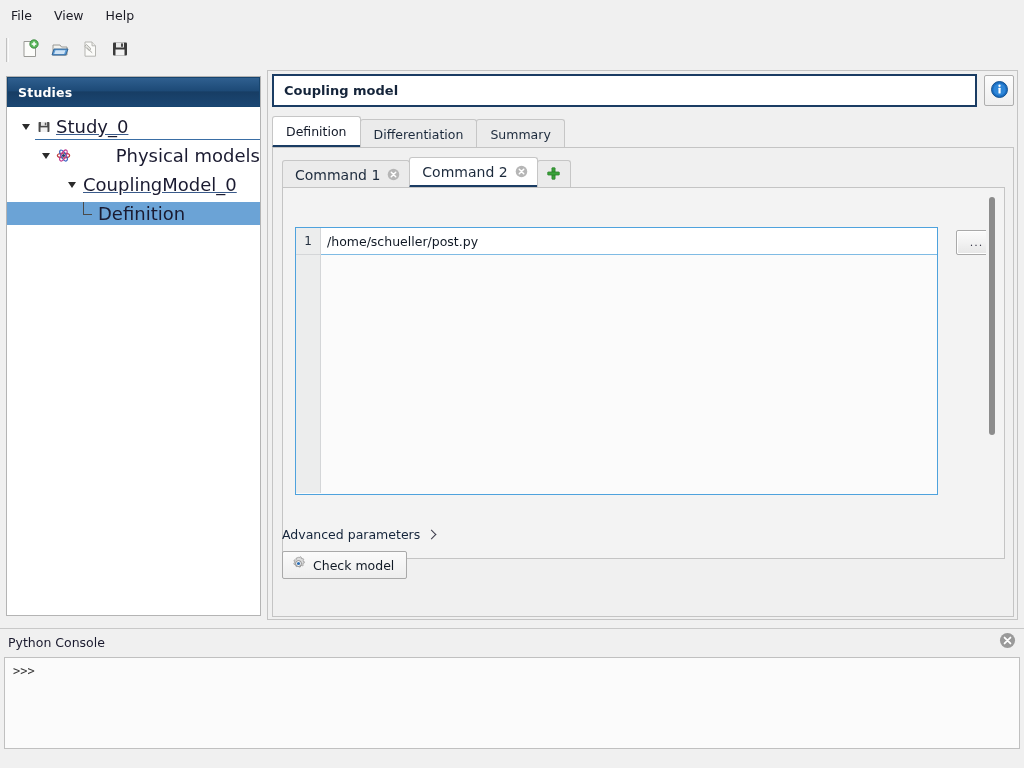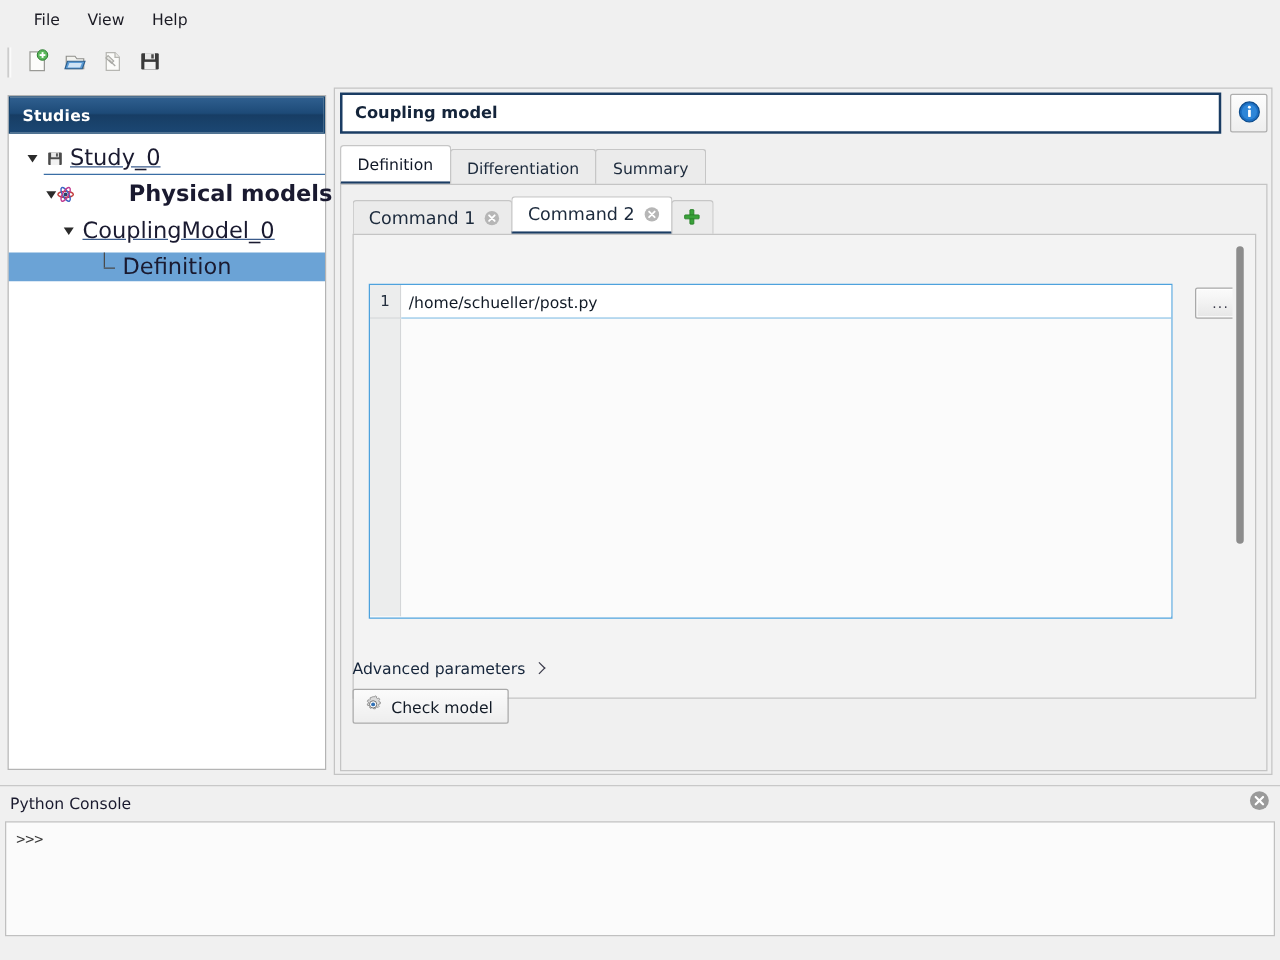--- a/index.html
+++ b/index.html
@@ -11,21 +11,21 @@
     font-size: 12px;
     color: #1a1a2e;
     overflow: hidden;
   }
   #app { position: relative; width: 1024px; height: 768px; background: #f0f0f0; }
 
   
   .menubar {
     position: absolute; left: 0; top: 0; width: 1024px; height: 31px;
     background: #f0f0f0;
-    display: flex; align-items: center; padding-left: 16px;
+    display: flex; align-items: center; padding-left: 0;
   }
   .menu-item {
     padding: 4px 11px; font-size: 12.5px; color: #1b1b24;
     font-family: "DejaVu Sans", sans-serif;
   }
 
   
   .toolbar {
     position: absolute; left: 0; top: 31px; width: 1024px; height: 38px;
     background: #f0f0f0;
@@ -62,21 +62,21 @@
   }
   .tree-row.selected { background: #6ba3d6; }
   .tw { width: 18px; display: inline-flex; justify-content: center; align-items: center; }
   .arrow {
     width: 0; height: 0;
     border-left: 4.5px solid transparent; border-right: 4.5px solid transparent;
     border-top: 6px solid #2b2b2b;
   }
   .tree-label { padding-left: 3px; color: #1a1a30; white-space: nowrap; }
   .tree-label.underline { text-decoration: underline; text-decoration-color: #3a5a8a; }
-  .tree-label.bold { font-weight: bold; margin-left: 40px; }
+  .tree-label.bold { font-weight: normal; margin-left: 40px; }
   .tree-divider {
     position: absolute; left: 28px; right: 0; bottom: -2px; height: 1px; background: #3a6ea5;
   }
   .elbow {
     width: 16px; height: 12px; position: relative; margin-left: 2px;
   }
   .elbow::before {
     content: ""; position: absolute; left: 4px; top: -6px; width: 1px; height: 12px; background: #4a4a4a;
   }
   .elbow::after {
@@ -351,21 +351,21 @@
               <ellipse cx="9" cy="9" rx="7.4" ry="2.9" stroke="#c23b3b"></ellipse>
               <ellipse cx="9" cy="9" rx="7.4" ry="2.9" stroke="#3b63c2" transform="rotate(60 9 9)"></ellipse>
               <ellipse cx="9" cy="9" rx="7.4" ry="2.9" stroke="#c23b8f" transform="rotate(120 9 9)"></ellipse>
             </g>
             <circle cx="9" cy="9" r="1.9" fill="#2a3f6a"></circle>
           </svg>
         </span>
         <span class="tree-label bold">Physical models</span>
       </div>
 
-      <div class="tree-row" style="padding-left:39px; margin-top:6px;">
+      <div class="tree-row" style="padding-left:56px; margin-top:6px;">
         <span class="tw">
             <i class="arrow"></i>
           </span>
         <span class="tree-label underline" style="padding-left:2px;">CouplingModel_0</span>
       </div>
 
       <div class="tree-row selected" style="padding-left:70px; margin-top:6px;">
         <span class="elbow"></span>
         <span class="tree-label">Definition</span>
       </div>

